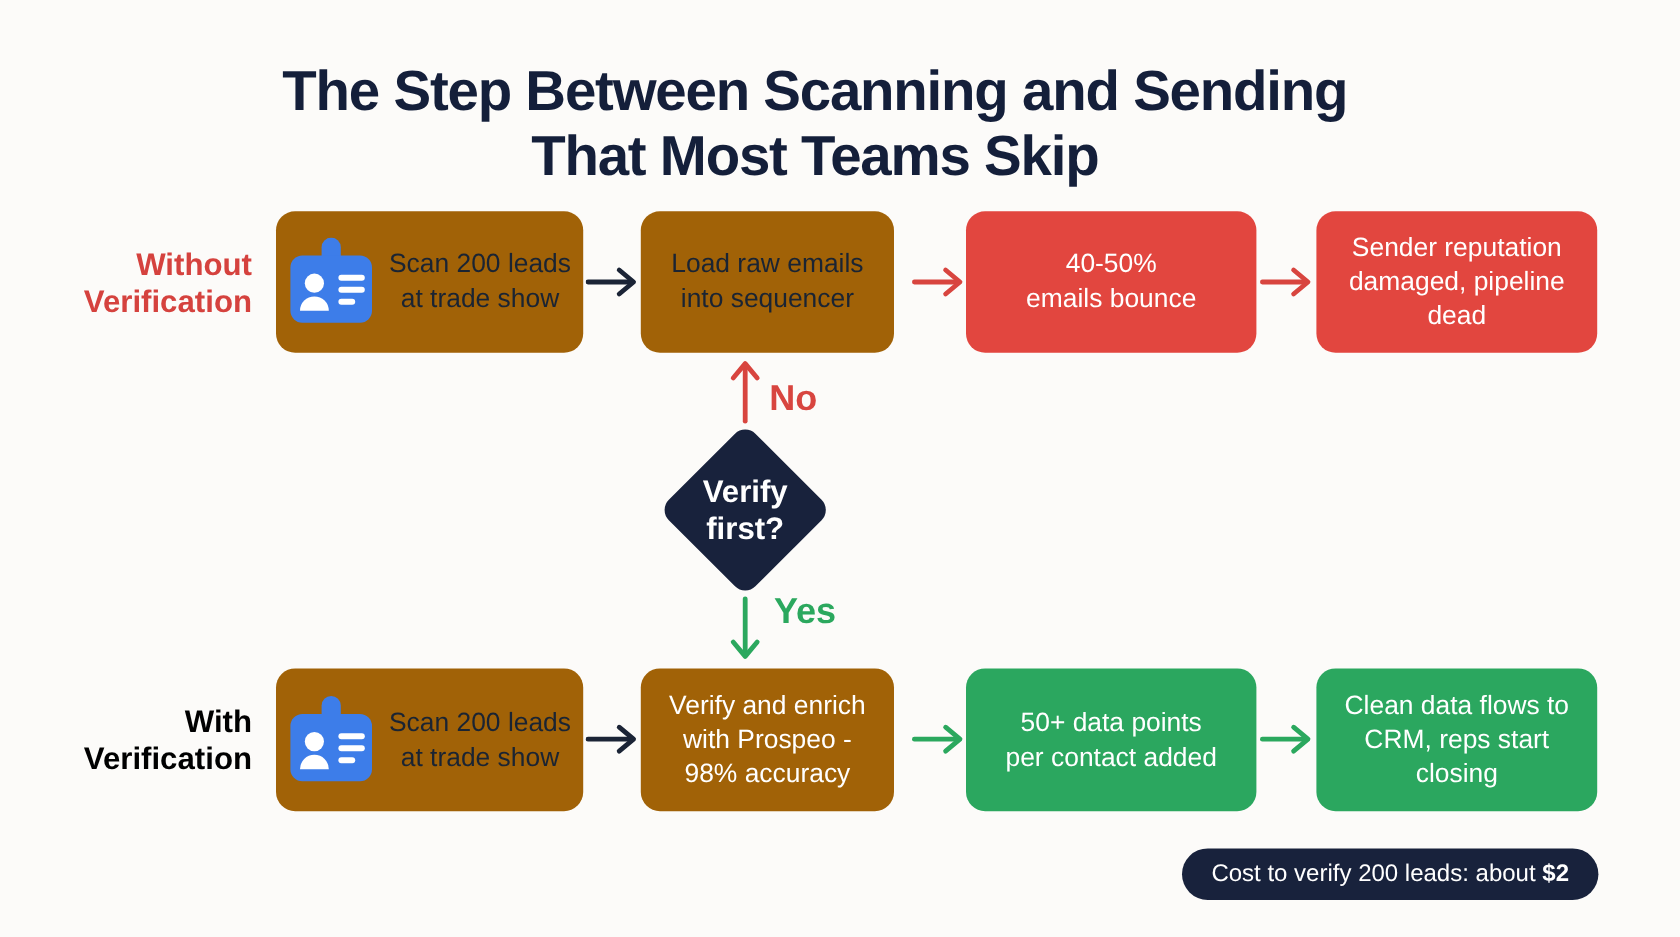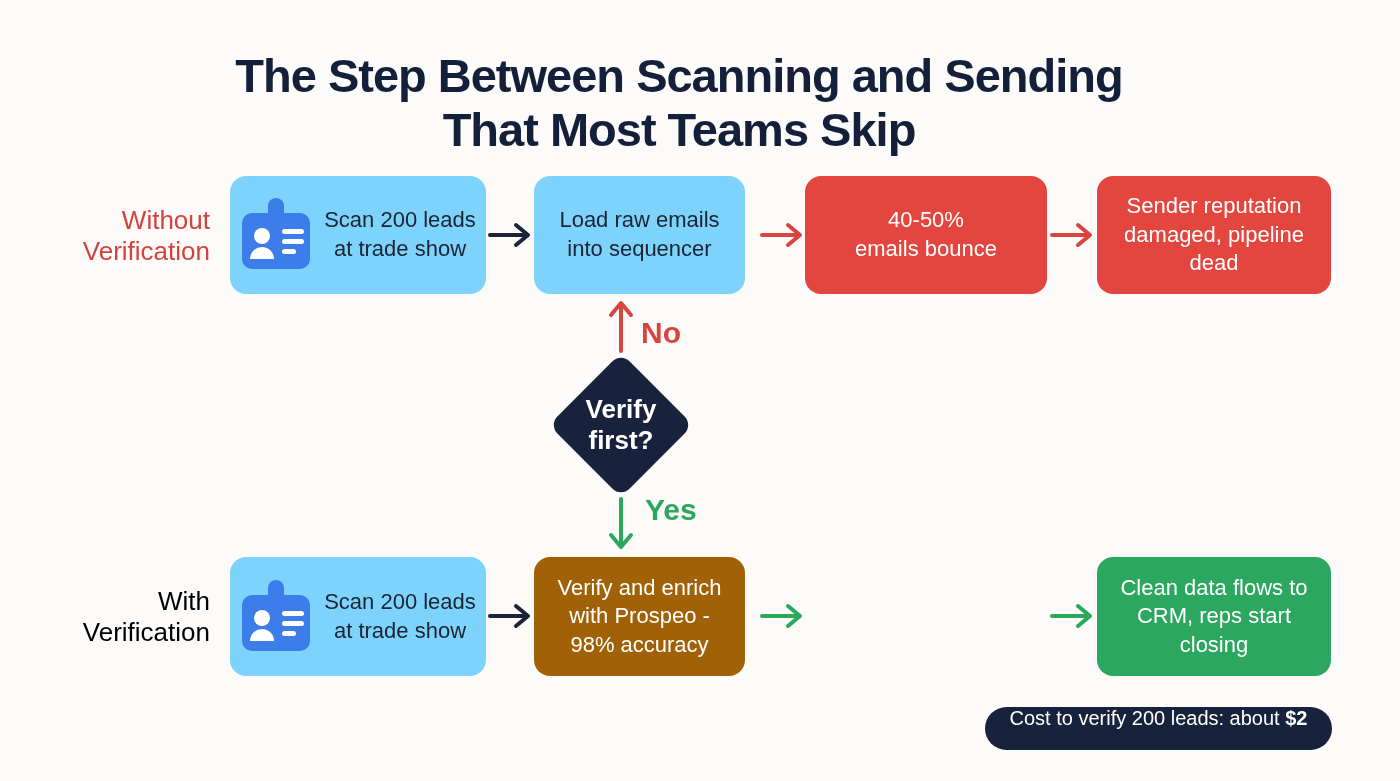--- a/index.html
+++ b/index.html
@@ -14,36 +14,36 @@
   .title{
     position:absolute;top:46px;left:0;width:1352px;margin:3px;
     text-align:center;
     font-size:47px;font-weight:700;letter-spacing:-1px;
     line-height:1.15;color:#141F3A;
     white-space:pre-line;
   }
 
   .row-label{
     position:absolute;left:20px;width:190px;
-    text-align:right;font-size:26px;font-weight:400;line-height:1.2;
+    text-align:right;font-size:26px;font-weight:700;line-height:1.2;
     white-space:pre-line;
   }
   .label-without{top:205px;color:#D5423E;}
   .label-with{top:586px;color:#000000;}
 
   .box{
     position:absolute;border-radius:16px;
     display:flex;align-items:center;justify-content:center;
     padding:0 8px;box-sizing:border-box;
   }
   .box-text{
     white-space:pre-line;text-align:center;
     font-size:22px;line-height:1.3;font-weight:400;
   }
-  .box.light{background:#7dd3fc;}
+  .box.light{background:#a16207;}
   .box.light .box-text{color:#1A2433;}
   .box.red{background:#E2463F;}
   .box.green{background:#2BA75F;}
   .box.blue{background:#a16207;}
   .box.red .box-text,.box.green .box-text,.box.blue .box-text{color:#FFFFFF;font-weight:500;}
 
   .r1{top:176px;height:118px;}
   .r2{top:557px;height:119px;}
   .c1{left:230px;width:256px;}
   .c2{left:534px;width:211px;}
@@ -81,21 +81,21 @@
     color:#FFFFFF;font-size:26px;font-weight:700;line-height:1.2;
     text-align:center;white-space:pre-line;
   }
   .branch-label{position:absolute;font-size:30px;font-weight:700;}
   .no-label{left:641px;top:316px;color:#D8453F;}
   .yes-label{left:645px;top:493px;color:#2BA85E;}
 
   .cost-pill{
     position:absolute;left:985px;top:707px;width:347px;height:43px;
     background:#18223C;border-radius:22px;
-    display:flex;align-items:flex-start;justify-content:center;
+    display:flex;align-items:center;justify-content:center;
   }
   .cost-pill .pill-text{color:#FFFFFF;font-size:20px;white-space:pre;}
   .cost-pill b{font-weight:700;}
 </style>
 </head>
 <body>
 
 <div class="canvas">
 
   <h1 class="title">The Step Between Scanning and Sending
@@ -179,20 +179,24 @@
     <div class="box-text">Scan 200 leads
 at trade show</div>
   </div>
 
   <div class="box blue r2 c2">
     <div class="box-text">Verify and enrich
 with Prospeo -
 98% accuracy</div>
   </div>
 
+  <div class="box green r2 c3">
+    <div class="box-text">50+ data points
+per contact added</div>
+  </div>
 
   <div class="box green r2 c4">
     <div class="box-text">Clean data flows to
 CRM, reps start
 closing</div>
   </div>
 
   <svg class="h-arrow arrow-dark ar2 ga1" viewBox="0 0 46 30">
     <path d="M2 15 H36"></path>
       <path d="M28 5 L40 15 L28 25"></path>

